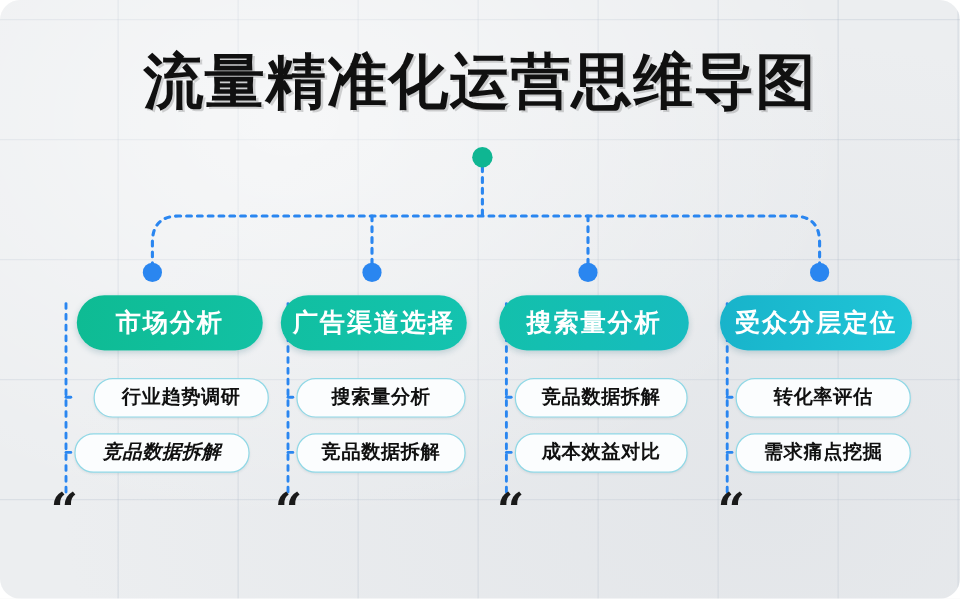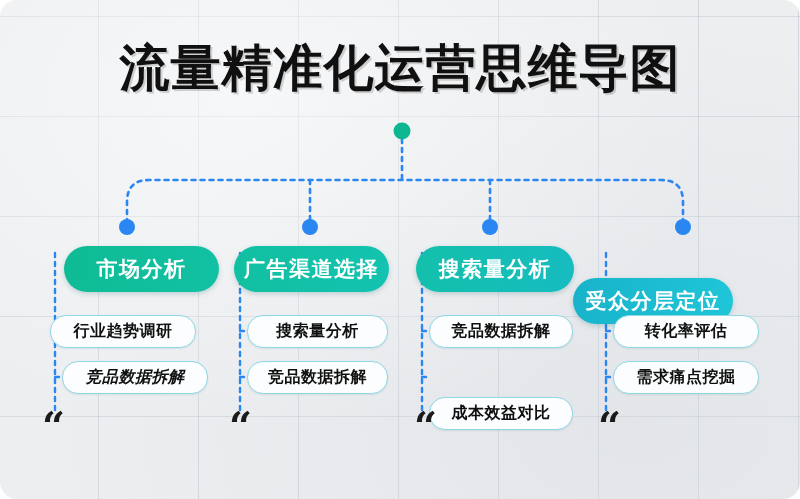--- a/index.html
+++ b/index.html
@@ -142,21 +142,21 @@
         <path d="M 606 253 L 606 412"></path>
         <path d="M 606 331 L 612 331"></path>
         <path d="M 606 377 L 612 377"></path>
       </g>
   </svg>
 
   <div id="branches-layer">
       <div class="node-pill" style="left: 64px; width: 155px; background: linear-gradient(100deg, rgb(14, 187, 147), rgb(18, 193, 164)); align-items: center;">
         <span>市场分析</span>
       </div>
-      <div class="sub-pill" style="left: 50px; width: 144px; top: 315px; text-align: right;">
+      <div class="sub-pill" style="left: 78px; width: 144px; top: 315px; text-align: right;">
         <span>行业趋势调研</span>
       </div>
       <div class="sub-pill" style="left: 62px; width: 144px; top: 361px; font-style: italic;">
         <span>竞品数据拆解</span>
       </div>
       <div class="quote-mark" style="left: 42px;">“</div>
       <div class="node-pill" style="left: 234px; width: 155px; background: linear-gradient(100deg, rgb(17, 191, 160), rgb(20, 195, 176));">
         <span>广告渠道选择</span>
       </div>
       <div class="sub-pill" style="left: 247px; width: 139px; top: 315px; text-align: center;">
@@ -165,25 +165,25 @@
       <div class="sub-pill" style="left: 247px; width: 139px; top: 361px;">
         <span>竞品数据拆解</span>
       </div>
       <div class="quote-mark" style="left: 229px;">“</div>
       <div class="node-pill" style="left: 416px; width: 158px; background: linear-gradient(100deg, rgb(19, 192, 171), rgb(23, 188, 192));">
         <span>搜索量分析</span>
       </div>
       <div class="sub-pill" style="left: 429px; width: 142px; top: 315px;">
         <span>竞品数据拆解</span>
       </div>
-      <div class="sub-pill" style="left: 429px; width: 142px; top: 361px; margin-top: 36px;">
+      <div class="sub-pill" style="left: 429px; width: 142px; top: 361px;">
         <span>成本效益对比</span>
       </div>
       <div class="quote-mark" style="left: 414px;">“</div>
-      <div class="node-pill" style="left: 573px; width: 160px; background: linear-gradient(100deg, rgb(24, 179, 202), rgb(32, 198, 216)); margin-top: 32px;">
+      <div class="node-pill" style="left: 600px; width: 160px; background: linear-gradient(100deg, rgb(24, 179, 202), rgb(32, 198, 216));">
         <span>受众分层定位</span>
       </div>
       <div class="sub-pill" style="left: 613px; width: 144px; top: 315px;">
         <span>转化率评估</span>
       </div>
       <div class="sub-pill" style="left: 613px; width: 144px; top: 361px; text-align: right;">
         <span>需求痛点挖掘</span>
       </div>
       <div class="quote-mark" style="left: 598px;">“</div>
     </div>

